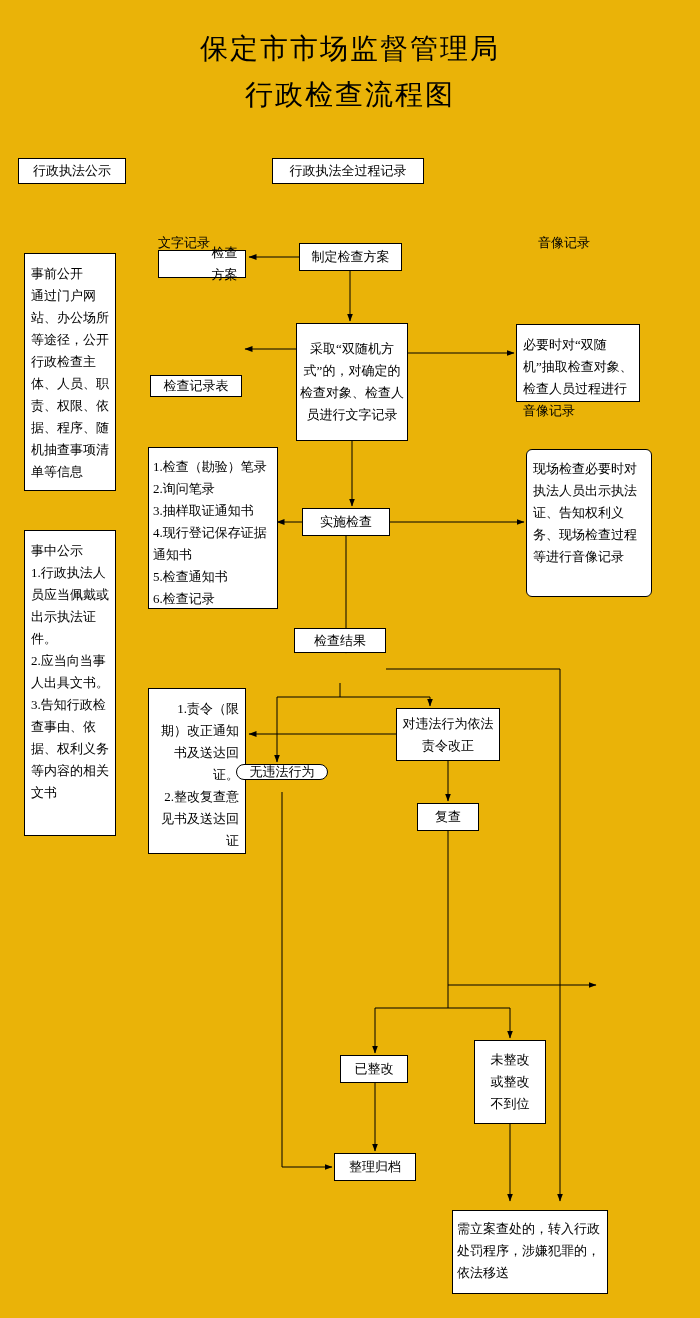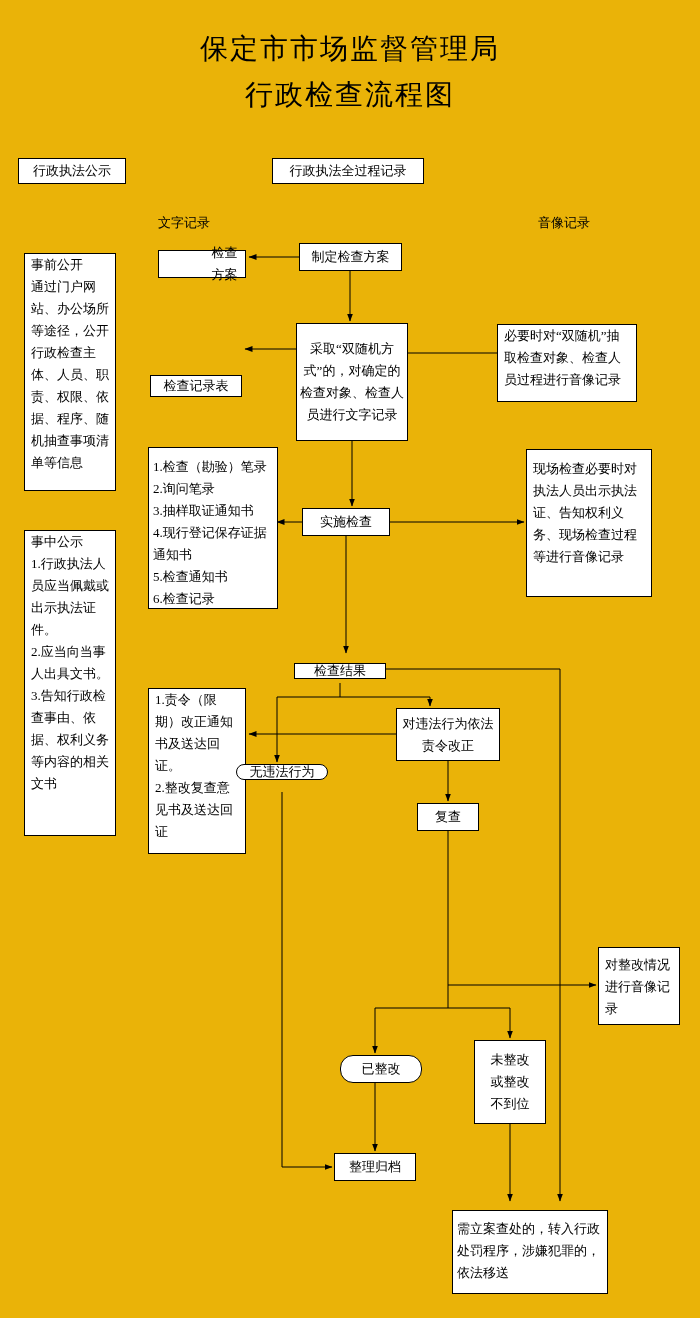--- a/index.html
+++ b/index.html
@@ -6,22 +6,22 @@
   html,body { background:#fff; }
   body { font-family:"Liberation Serif","DejaVu Serif",serif; color:#000; }
   .page { position:relative; width:700px; height:1318px; background:#eab308; overflow:hidden; }
   .connectors { position:absolute; left:0; top:0; }
   .title { position:absolute; top:26px; left:0; width:700px; text-align:center;
            font-size:28px; line-height:46px; letter-spacing:2px; }
   .node { position:absolute; border:1px solid #000; background:#fff;
           font-size:13px; line-height:22px; white-space:pre-line; }
   .node.center { display:flex; align-items:center; justify-content:center;
                  text-align:center; padding:2px 3px; }
-  .node.left { display:block; text-align:left; padding:0 6px; }
-  .flabel { position:absolute; font-size:13px; line-height:18px; }
+  .node.left { display:block; text-align:left; padding:9px 6px; }
+  .flabel { position:absolute; font-size:13px; line-height:18px;margin-top:20px; }
 </style>
 </head>
 <body>
 
 <div class="page">
 
   <svg class="connectors" width="700" height="1318">
     <defs>
       <marker id="arr" markerWidth="9" markerHeight="8" refX="7.5" refY="3" orient="auto" markerUnits="userSpaceOnUse">
         <path d="M0,0 L8,3 L0,6 Z" fill="#000"></path>
@@ -71,52 +71,51 @@
 
   <div class="node center" style="left:158px; top:250px; width:88px; height:28px;padding-left:48px;">检查方案</div>
 
   <div class="node left" style="left:24px; top:253px; width:92px; height:238px;">事前公开
 通过门户网站、办公场所等途径，公开行政检查主体、人员、职责、权限、依据、程序、随机抽查事项清单等信息</div>
 
   <div class="node center" style="left:150px; top:335px; width:92px; height:22px;margin-top:40px;">检查记录表</div>
 
   <div class="node center" style="left:296px; top:323px; width:112px; height:118px;">采取“双随机方式”的，对确定的检查对象、检查人员进行文字记录</div>
 
-  <div class="node left" style="left:497px; top:324px; width:140px; height:78px;">必要时对“双随机”抽取检查对象、检查人员过程进行音像记录</div>
+  <div class="node left" style="left:516px; top:324px; width:124px; height:78px;">必要时对“双随机”抽取检查对象、检查人员过程进行音像记录</div>
 
   <div class="node left" style="left:148px; top:447px; width:130px; height:162px; padding:8px 4px;">1.检查（勘验）笔录
 2.询问笔录
 3.抽样取证通知书
 4.现行登记保存证据通知书
 5.检查通知书
 6.检查记录</div>
 
   <div class="node center" style="left:302px; top:508px; width:88px; height:28px;">实施检查</div>
 
-  <div class="node left" style="left:526px; top:449px; width:126px; height:148px; padding:8px 6px;">现场检查必要时对执法人员出示执法证、告知权利义务、现场检查过程等进行音像记录</div>
+  <div class="node left" style="left:526px; top:449px; width:126px; height:148px; padding:8px 6px;border-radius:6px;">现场检查必要时对执法人员出示执法证、告知权利义务、现场检查过程等进行音像记录</div>
 
   <div class="node left" style="left:24px; top:530px; width:92px; height:306px;">事中公示
 1.行政执法人员应当佩戴或出示执法证件。
 2.应当向当事人出具文书。
 3.告知行政检查事由、依据、权利义务等内容的相关文书</div>
 
-  <div class="node center" style="left:294px; top:663px; width:92px; height:16px;">检查结果</div>
+  <div class="node center" style="left:294px; top:628px; width:92px; height:25px;">检查结果</div>
 
-  <div class="node left" style="left:148px; top:688px; width:98px; height:166px;">1.责令（限期）改正通知书及送达回证。
+  <div class="node left" style="left:148px; top:688px; width:98px; height:166px;text-align:right;">1.责令（限期）改正通知书及送达回证。
 2.整改复查意见书及送达回证</div>
 
   <div class="node center" style="left:236px; top:764px; width:92px; height:16px;border-radius:12px;">无违法行为</div>
 
   <div class="node center" style="left:396px; top:708px; width:104px; height:53px;">对违法行为依法责令改正</div>
 
   <div class="node center" style="left:417px; top:803px; width:62px; height:28px;">复查</div>
 
-  <div class="node left" style="left:598px; top:947px; width:82px; height:78px; padding:6px 6px;">对整改情况进行音像记录</div>
 
-  <div class="node center" style="left:340px; top:1055px; width:82px; height:28px;border-radius:13px;">已整改</div>
+  <div class="node center" style="left:340px; top:1055px; width:68px; height:28px;">已整改</div>
 
   <div class="node center" style="left:474px; top:1040px; width:72px; height:84px;">未整改
 或整改
 不到位</div>
 
   <div class="node center" style="left:334px; top:1153px; width:82px; height:28px;">整理归档</div>
 
   <div class="node left" style="left:452px; top:1210px; width:156px; height:84px; padding:7px 4px;">需立案查处的，转入行政处罚程序，涉嫌犯罪的，依法移送</div>
 
 </div>

